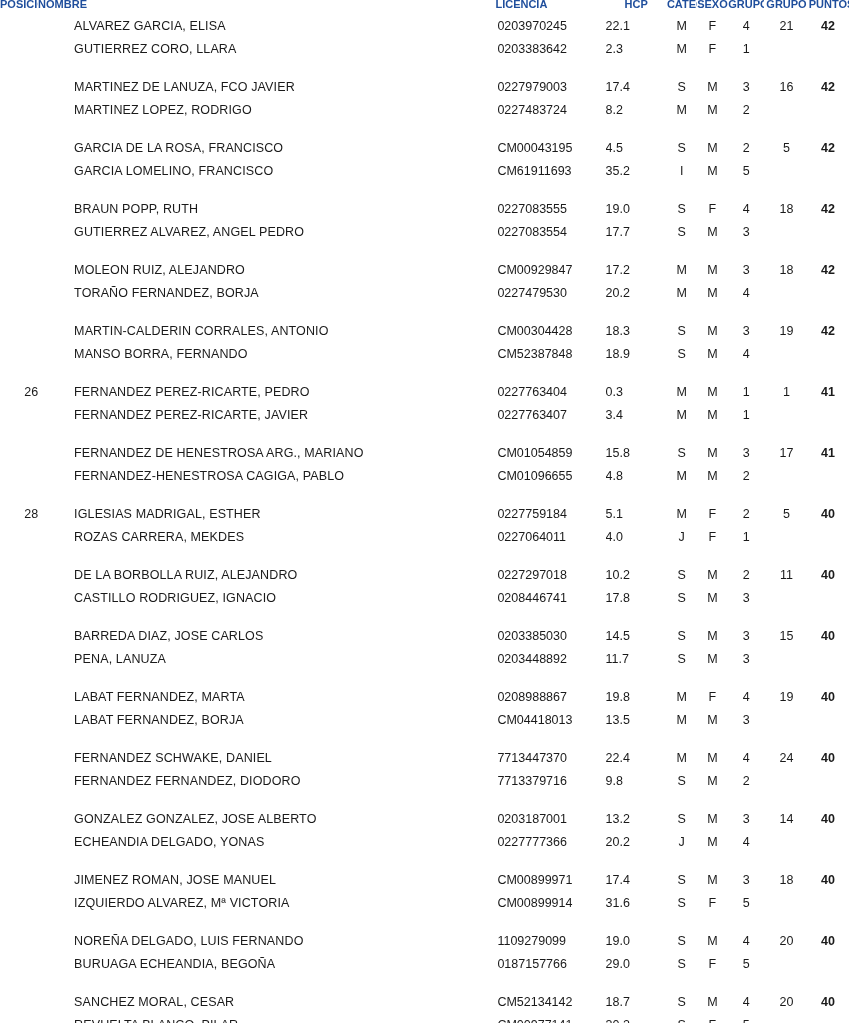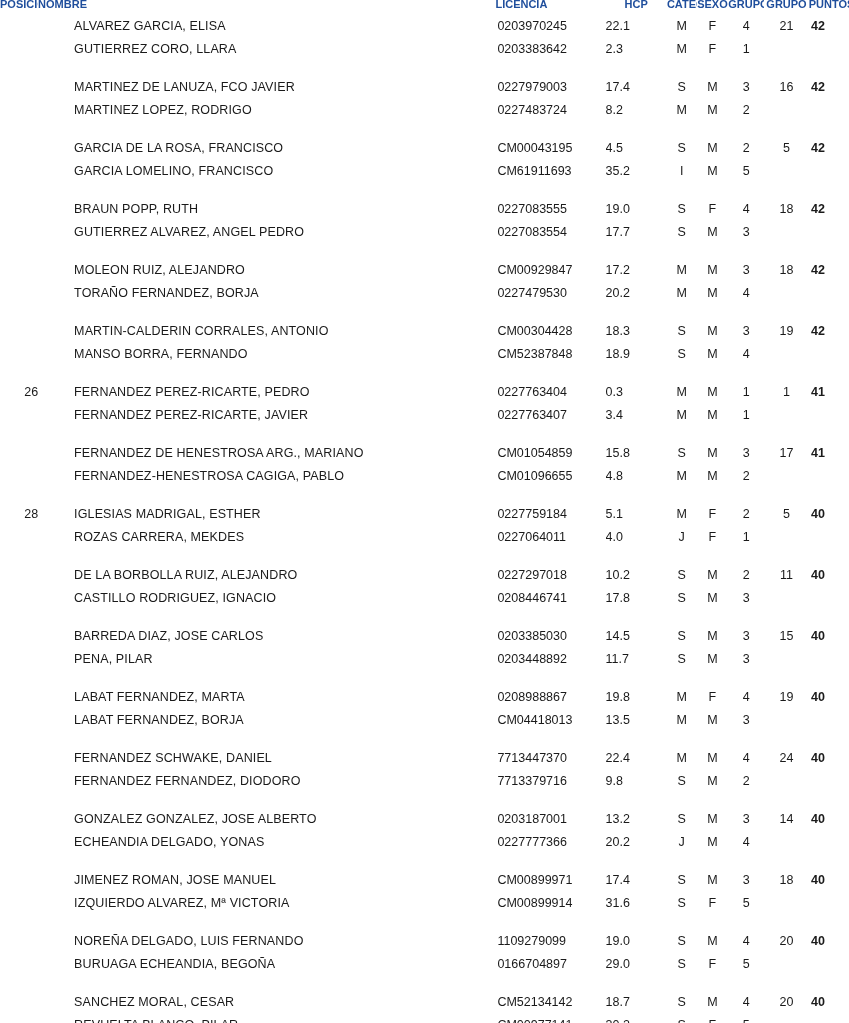--- a/index.html
+++ b/index.html
@@ -65,21 +65,21 @@
     text-align: left;
     padding-left: 36px;
     letter-spacing: 0.01em;
   }
   td.lic   { text-align: left; padding-left: 2px; }
   td.hcp   { text-align: left; padding-right: 24px; }
   td.cat   { text-align: center; }
   td.sex   { text-align: center; }
   td.grp   { text-align: center; }
   td.pair  { text-align: center; }
-  td.pts   { text-align: right; padding-right: 24px; font-weight: bold; }
+  td.pts   { text-align: right; padding-right: 14px; font-weight: bold; }
 
   tr.pair-first td { padding-top: 5px; height: 22px; }
   tr.pair-second td { padding-bottom: 2px; }
   tr.gap td { height: 9px; padding: 0; }
 </style>
 </head>
 <body>
 
 <div class="sheet">
   <table class="results">
@@ -364,21 +364,21 @@
           <td class="lic">0203385030</td>
           <td class="hcp">14.5</td>
           <td class="cat">S</td>
           <td class="sex">M</td>
           <td class="grp">3</td>
           <td class="pair">15</td>
           <td class="pts">40</td>
         </tr>
         <tr class="table-row pair-second">
           <td class="rank"></td>
-          <td class="name">PENA, PILAR</td>
+          <td class="name">PENA, LANUZA</td>
           <td class="lic">0203448892</td>
           <td class="hcp">11.7</td>
           <td class="cat">S</td>
           <td class="sex">M</td>
           <td class="grp">3</td>
           <td class="pair"></td>
           <td class="pts"></td>
         </tr>
         <tr class="gap">
           <td colspan="9"></td>
@@ -490,21 +490,21 @@
           <td class="hcp">19.0</td>
           <td class="cat">S</td>
           <td class="sex">M</td>
           <td class="grp">4</td>
           <td class="pair">20</td>
           <td class="pts">40</td>
         </tr>
         <tr class="table-row pair-second">
           <td class="rank"></td>
           <td class="name">BURUAGA ECHEANDIA, BEGOÑA</td>
-          <td class="lic">0166704897</td>
+          <td class="lic">0187157766</td>
           <td class="hcp">29.0</td>
           <td class="cat">S</td>
           <td class="sex">F</td>
           <td class="grp">5</td>
           <td class="pair"></td>
           <td class="pts"></td>
         </tr>
         <tr class="gap">
           <td colspan="9"></td>
         </tr>

